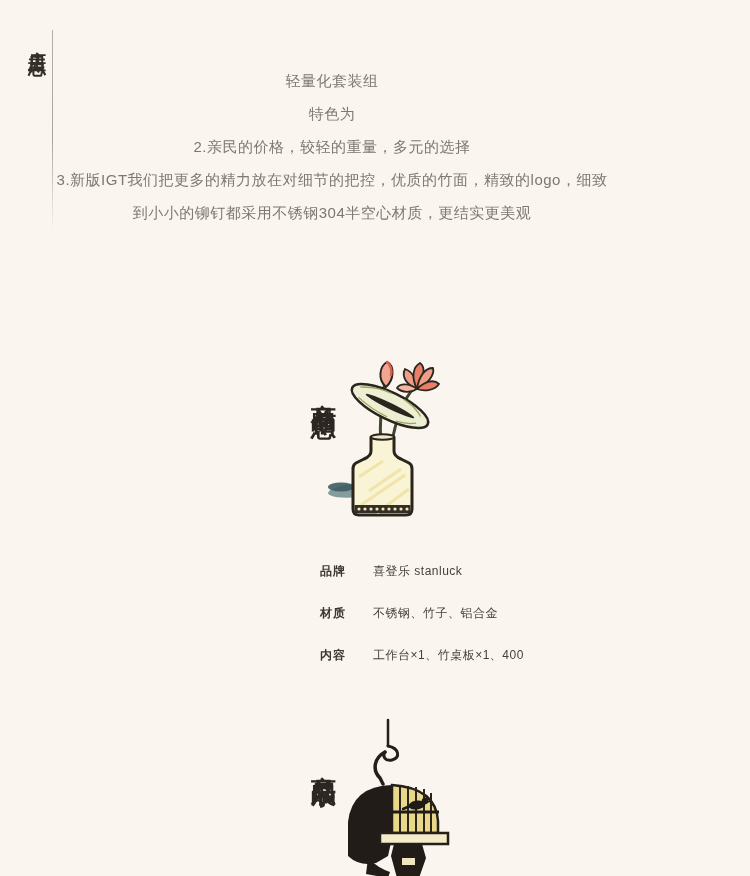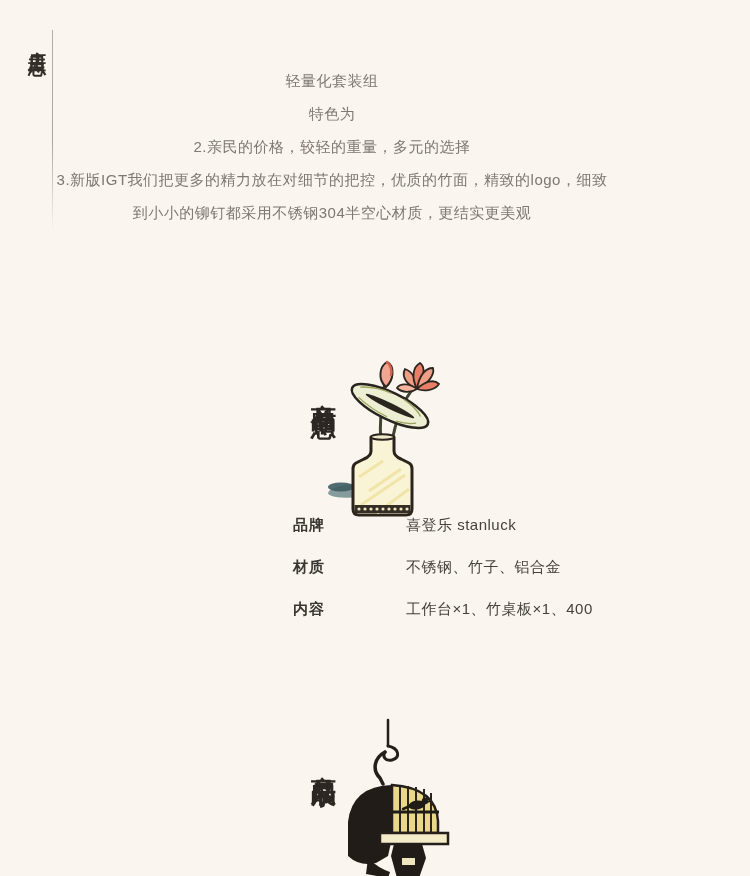--- a/index.html
+++ b/index.html
@@ -74,40 +74,40 @@
   .cage-illustration {
     position: absolute;
     left: 322px;
     top: 688px;
     width: 140px;
     height: 190px;
   }
   .info-table {
     position: absolute;
     left: 293px;
-    top: 516px;
-    font-size: 15px;
+    top: 562px;
+    font-size: 12px;
+    text-align: center;
   }
   .info-row {
     display: flex;
     margin-bottom: 24px;
     line-height: 18px;
   }
   .info-label {
     width: 80px;
     flex: 0 0 80px;
     font-weight: 700;
     color: #3a3733;
     letter-spacing: 1px;
   }
   .info-value {
     color: #45413d;
     letter-spacing: 0.5px;
     white-space: nowrap;
-    margin-left: 33px;
   }
 </style>
 </head>
 <body>
 
 <div class="page">
 
   <h1 class="vtext diary-title">店主日志</h1>
   <div class="vline"></div>
 

